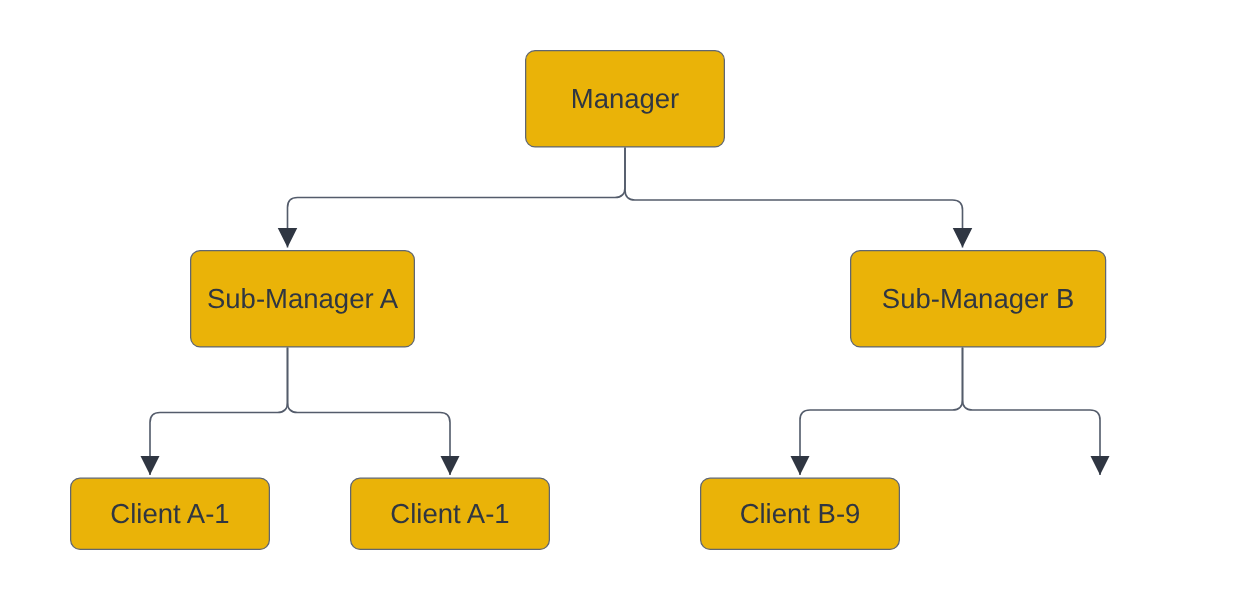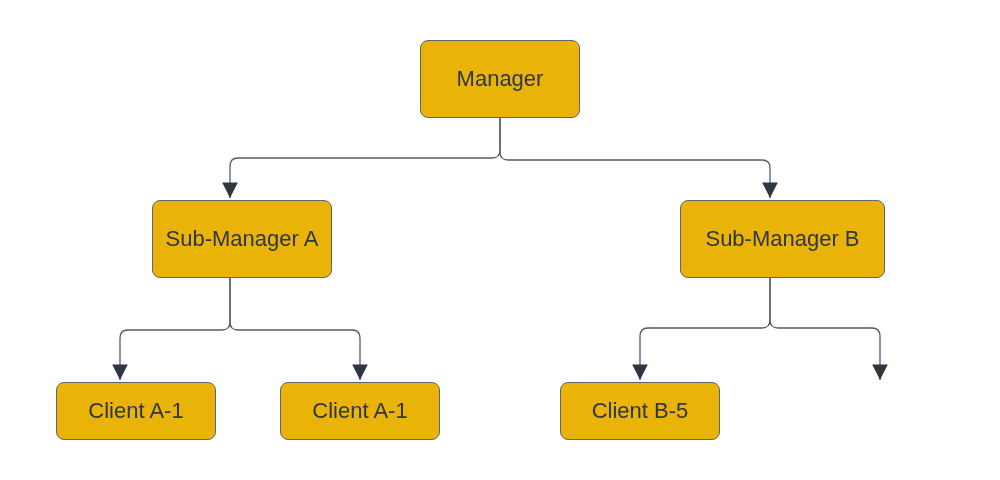--- a/index.html
+++ b/index.html
@@ -78,17 +78,17 @@
 
   <div class="node" style="left:56px; top:382px; width:160px; height:58px;">
     <span class="node-label">Client A-1</span>
   </div>
 
   <div class="node" style="left:280px; top:382px; width:160px; height:58px;">
     <span class="node-label">Client A-1</span>
   </div>
 
   <div class="node" style="left:560px; top:382px; width:160px; height:58px;">
-    <span class="node-label">Client B-5</span>
+    <span class="node-label">Client B-9</span>
   </div>
 
 
 </div>
 
 </body></html>

